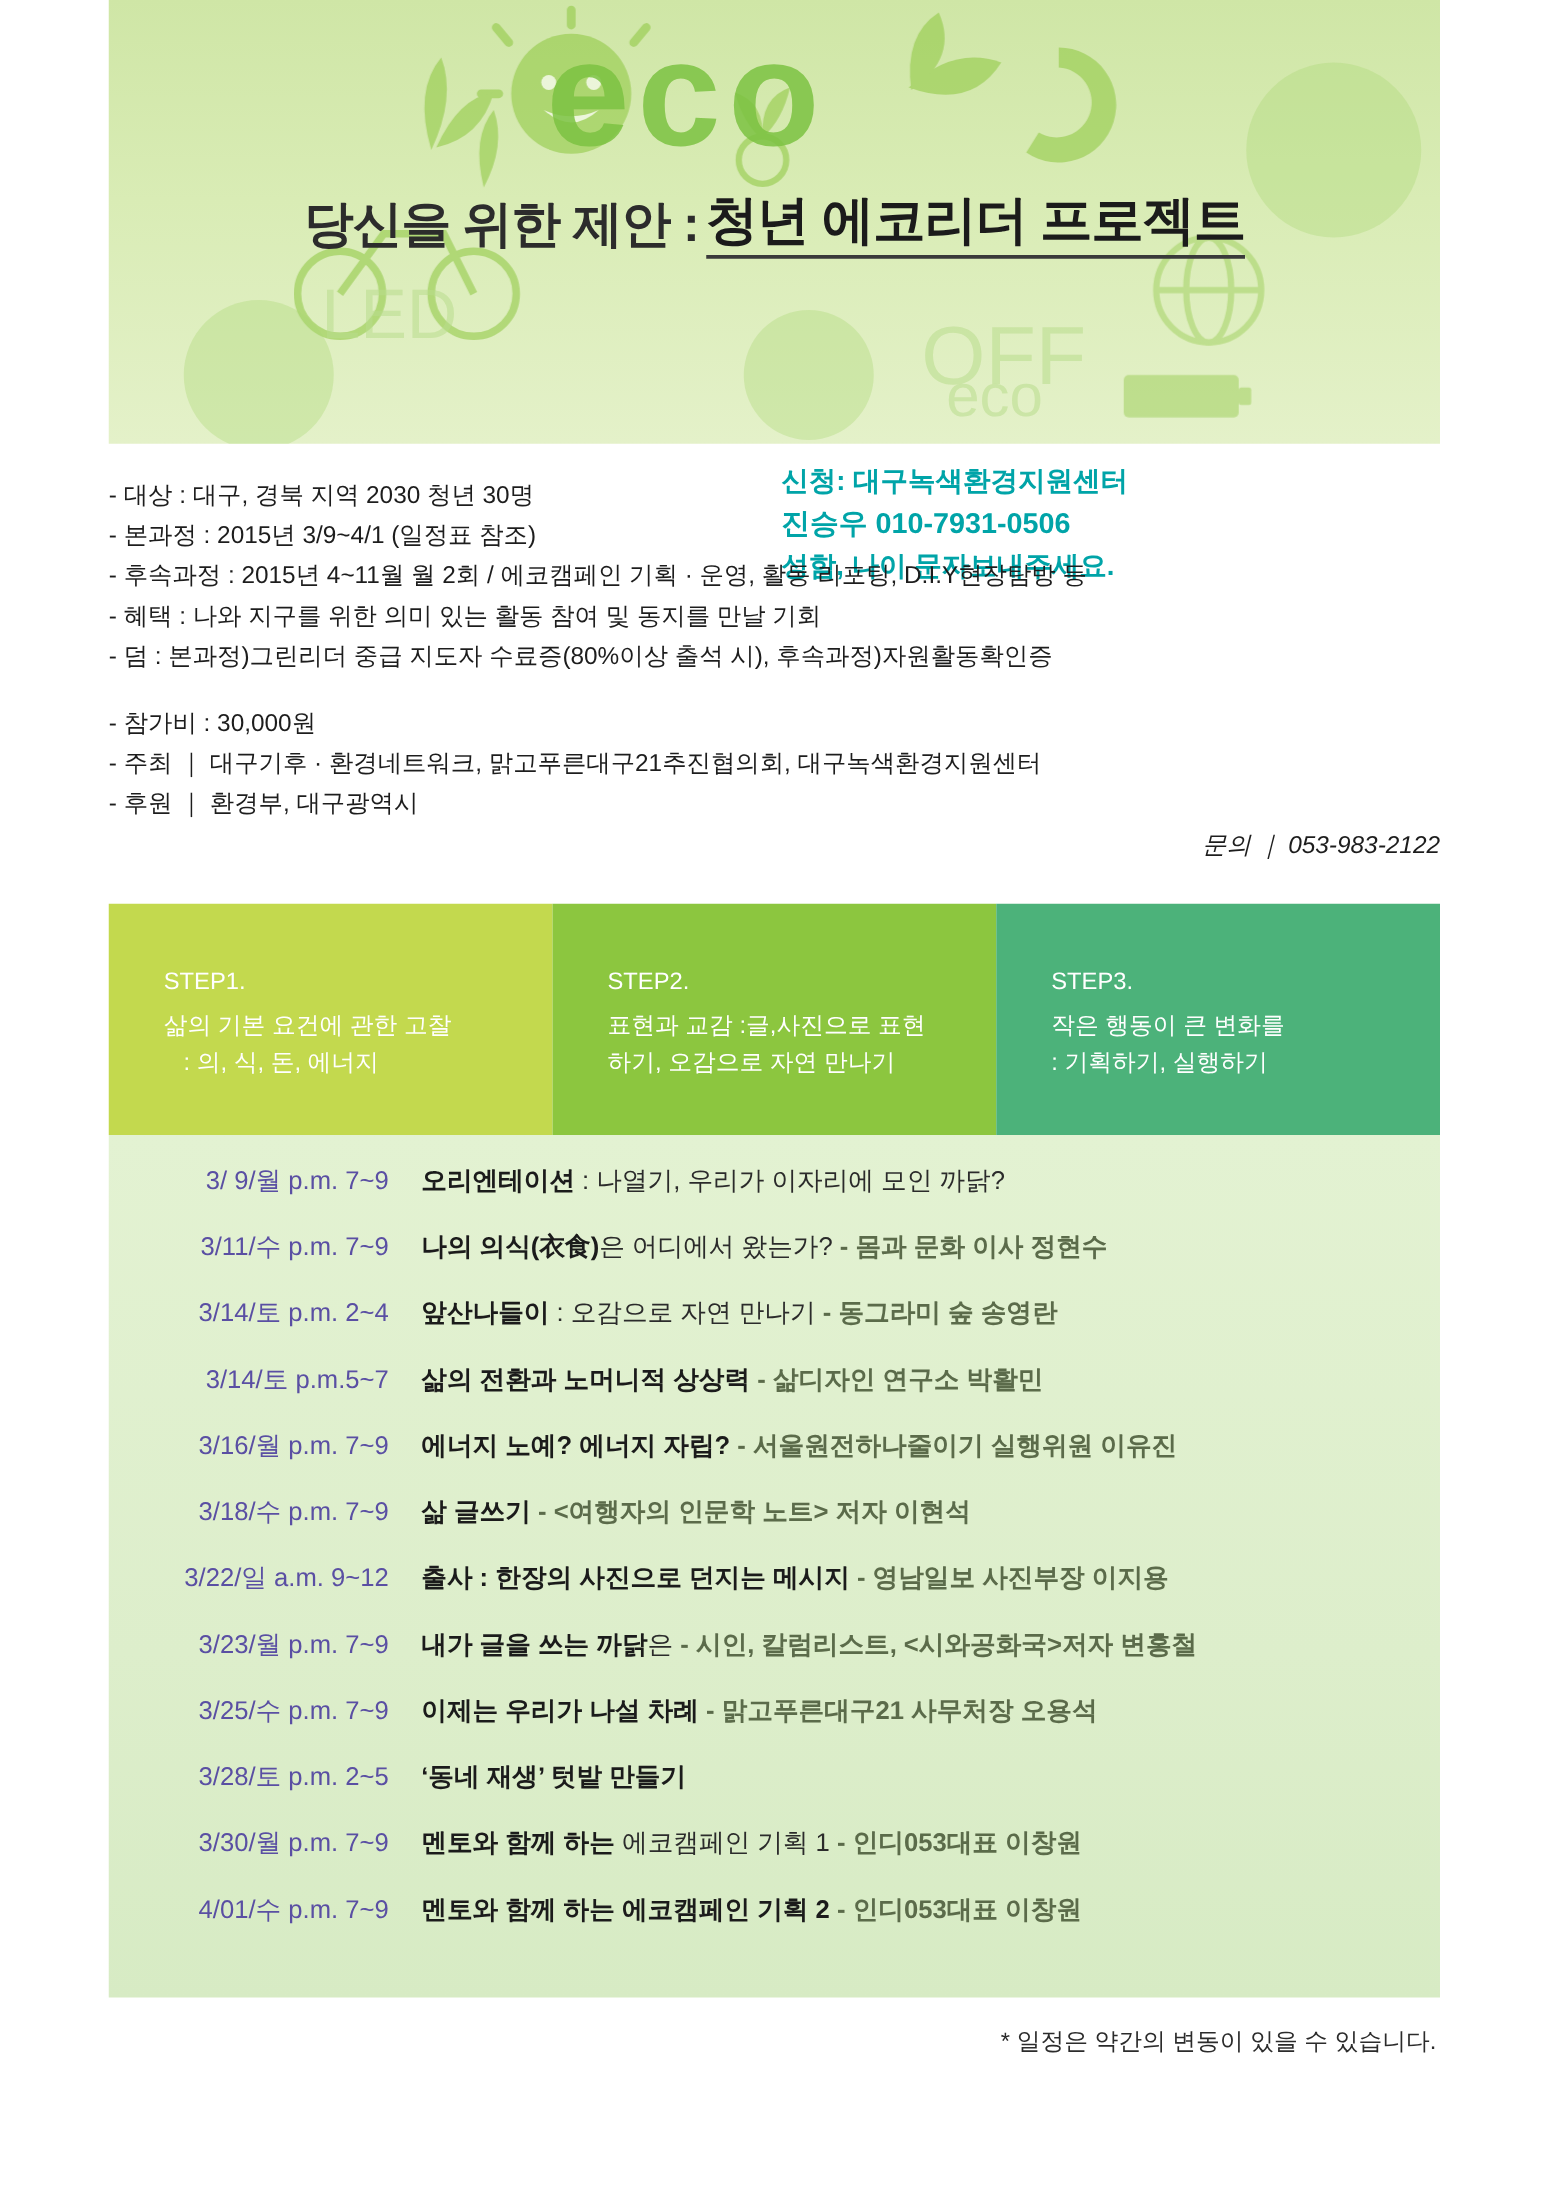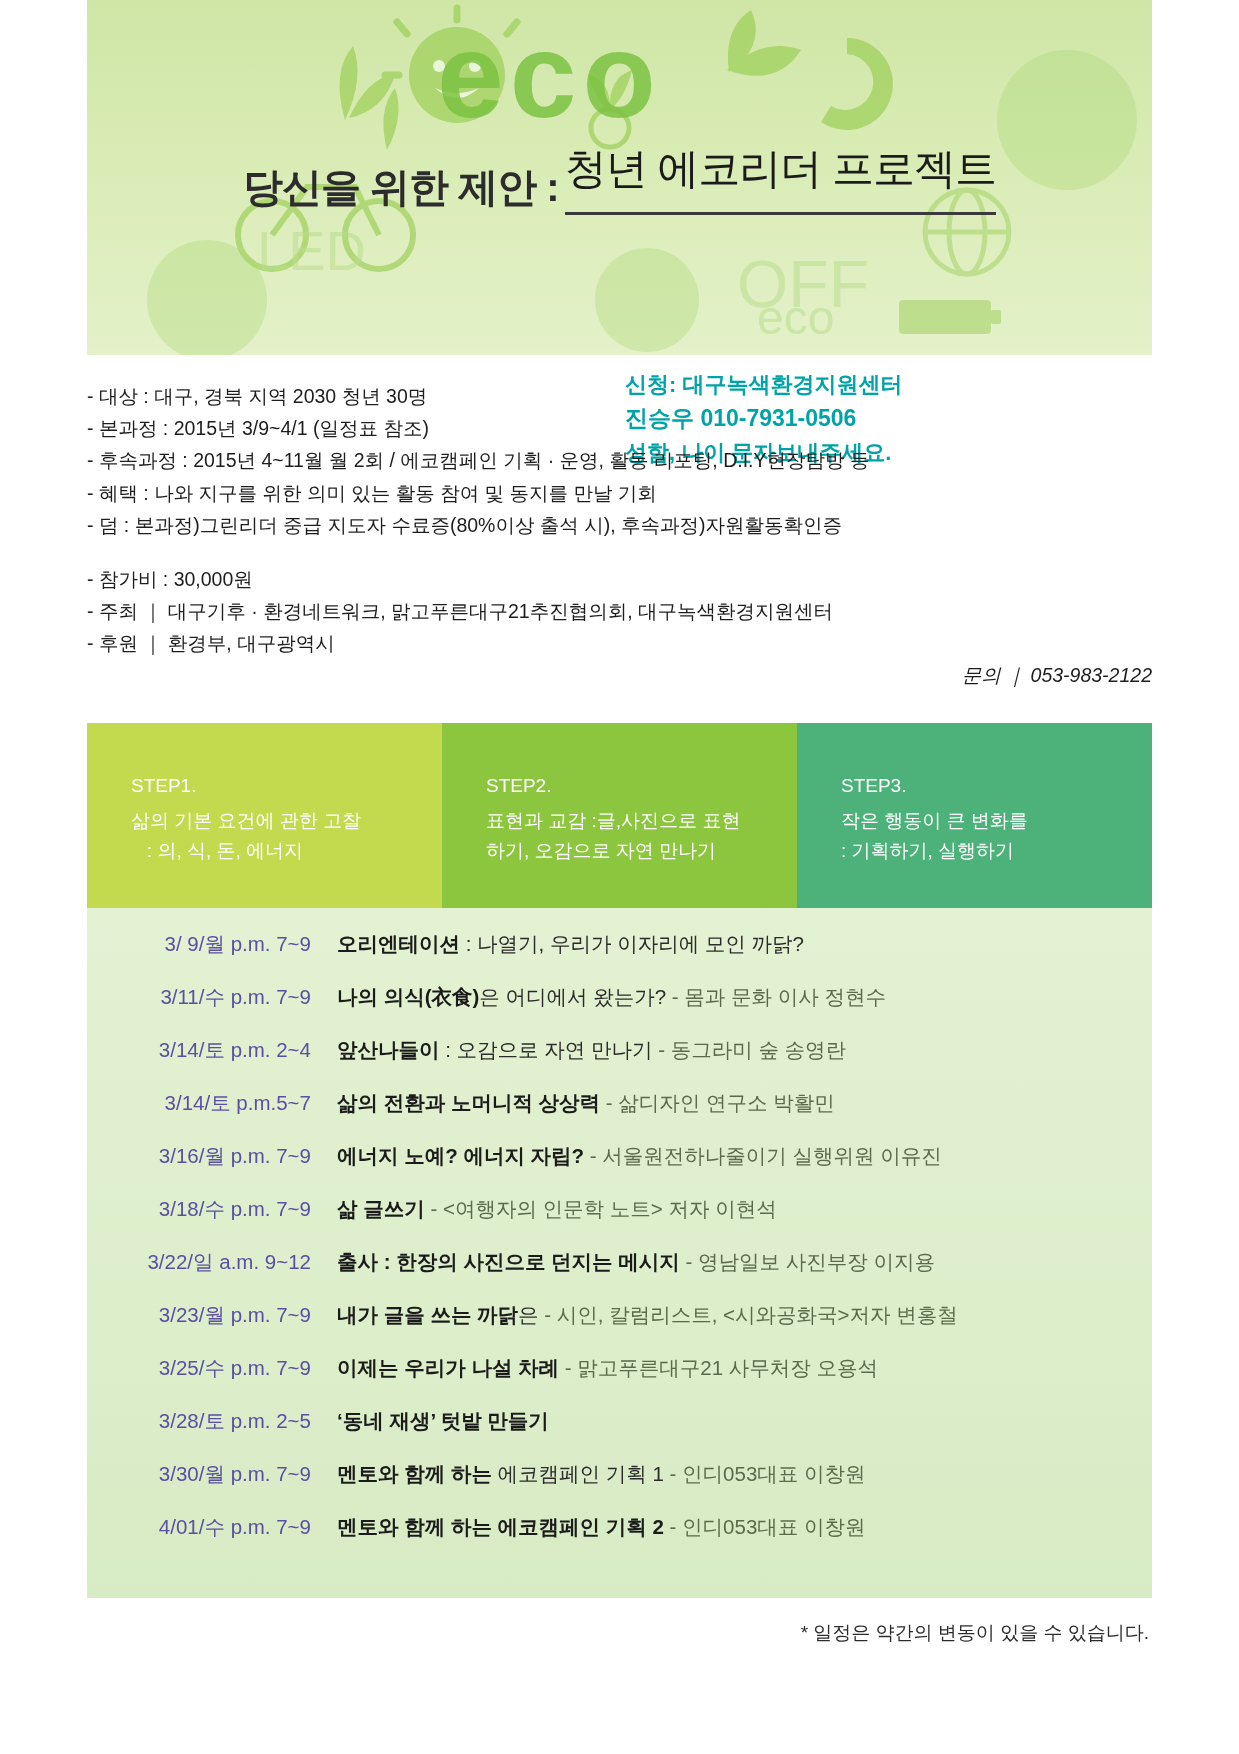--- a/index.html
+++ b/index.html
@@ -24,22 +24,22 @@
     gap:18px;
     z-index:3;
   }
   .hero-line{
     font-size:40px;font-weight:bold;color:#2c2c2c;letter-spacing:-1px;
     white-space:nowrap;
   }
   .hero-line2{display:flex;align-items:flex-end;gap:0;}
   .hero-line2 .plain{font-size:40px;font-weight:bold;color:#2c2c2c;letter-spacing:-1px;}
   .hero-line2 .emph{
-    font-size:42px;font-weight:normal;color:#1b1b1b;letter-spacing:-1px;
-    border-bottom:3px solid #3a3a3a;padding-bottom:15px;margin-left:6px;
+    font-size:42px;font-weight:bold;color:#1b1b1b;letter-spacing:-1px;
+    border-bottom:3px solid #3a3a3a;padding-bottom:0;margin-left:6px;
   }
 
   
   .eco-word{
     position:absolute;top:6px;left:350px;z-index:2;
     font-size:120px;font-weight:bold;color:#7cc242;opacity:.85;
     letter-spacing:6px;
   }
   .faint{position:absolute;color:#b9dc8c;font-weight:normal;opacity:.55;}
 
@@ -84,21 +84,21 @@
     display:flex;align-items:baseline;height:53px;
   }
   .sdate{
     width:250px;text-align:right;padding-right:26px;box-sizing:border-box;
     color:#5a4fa3;font-size:20.5px;white-space:nowrap;
   }
   .stitle{
     font-size:20.5px;color:#2b2b2b;white-space:nowrap;
   }
   .stitle b{font-weight:bold;color:#1b1b1b;}
-  .stitle .sub{color:#5b6b4a;font-weight:normal;}
+  .stitle .sub{color:#5b6b4a;font-weight:bold;}
   .footnote{
     position:absolute;right:90px;top:1620px;
     font-size:19px;color:#2b2b2b;
   }
 </style>
 </head>
 <body>
 
 <div class="hero">
   <div class="hero-deco">

